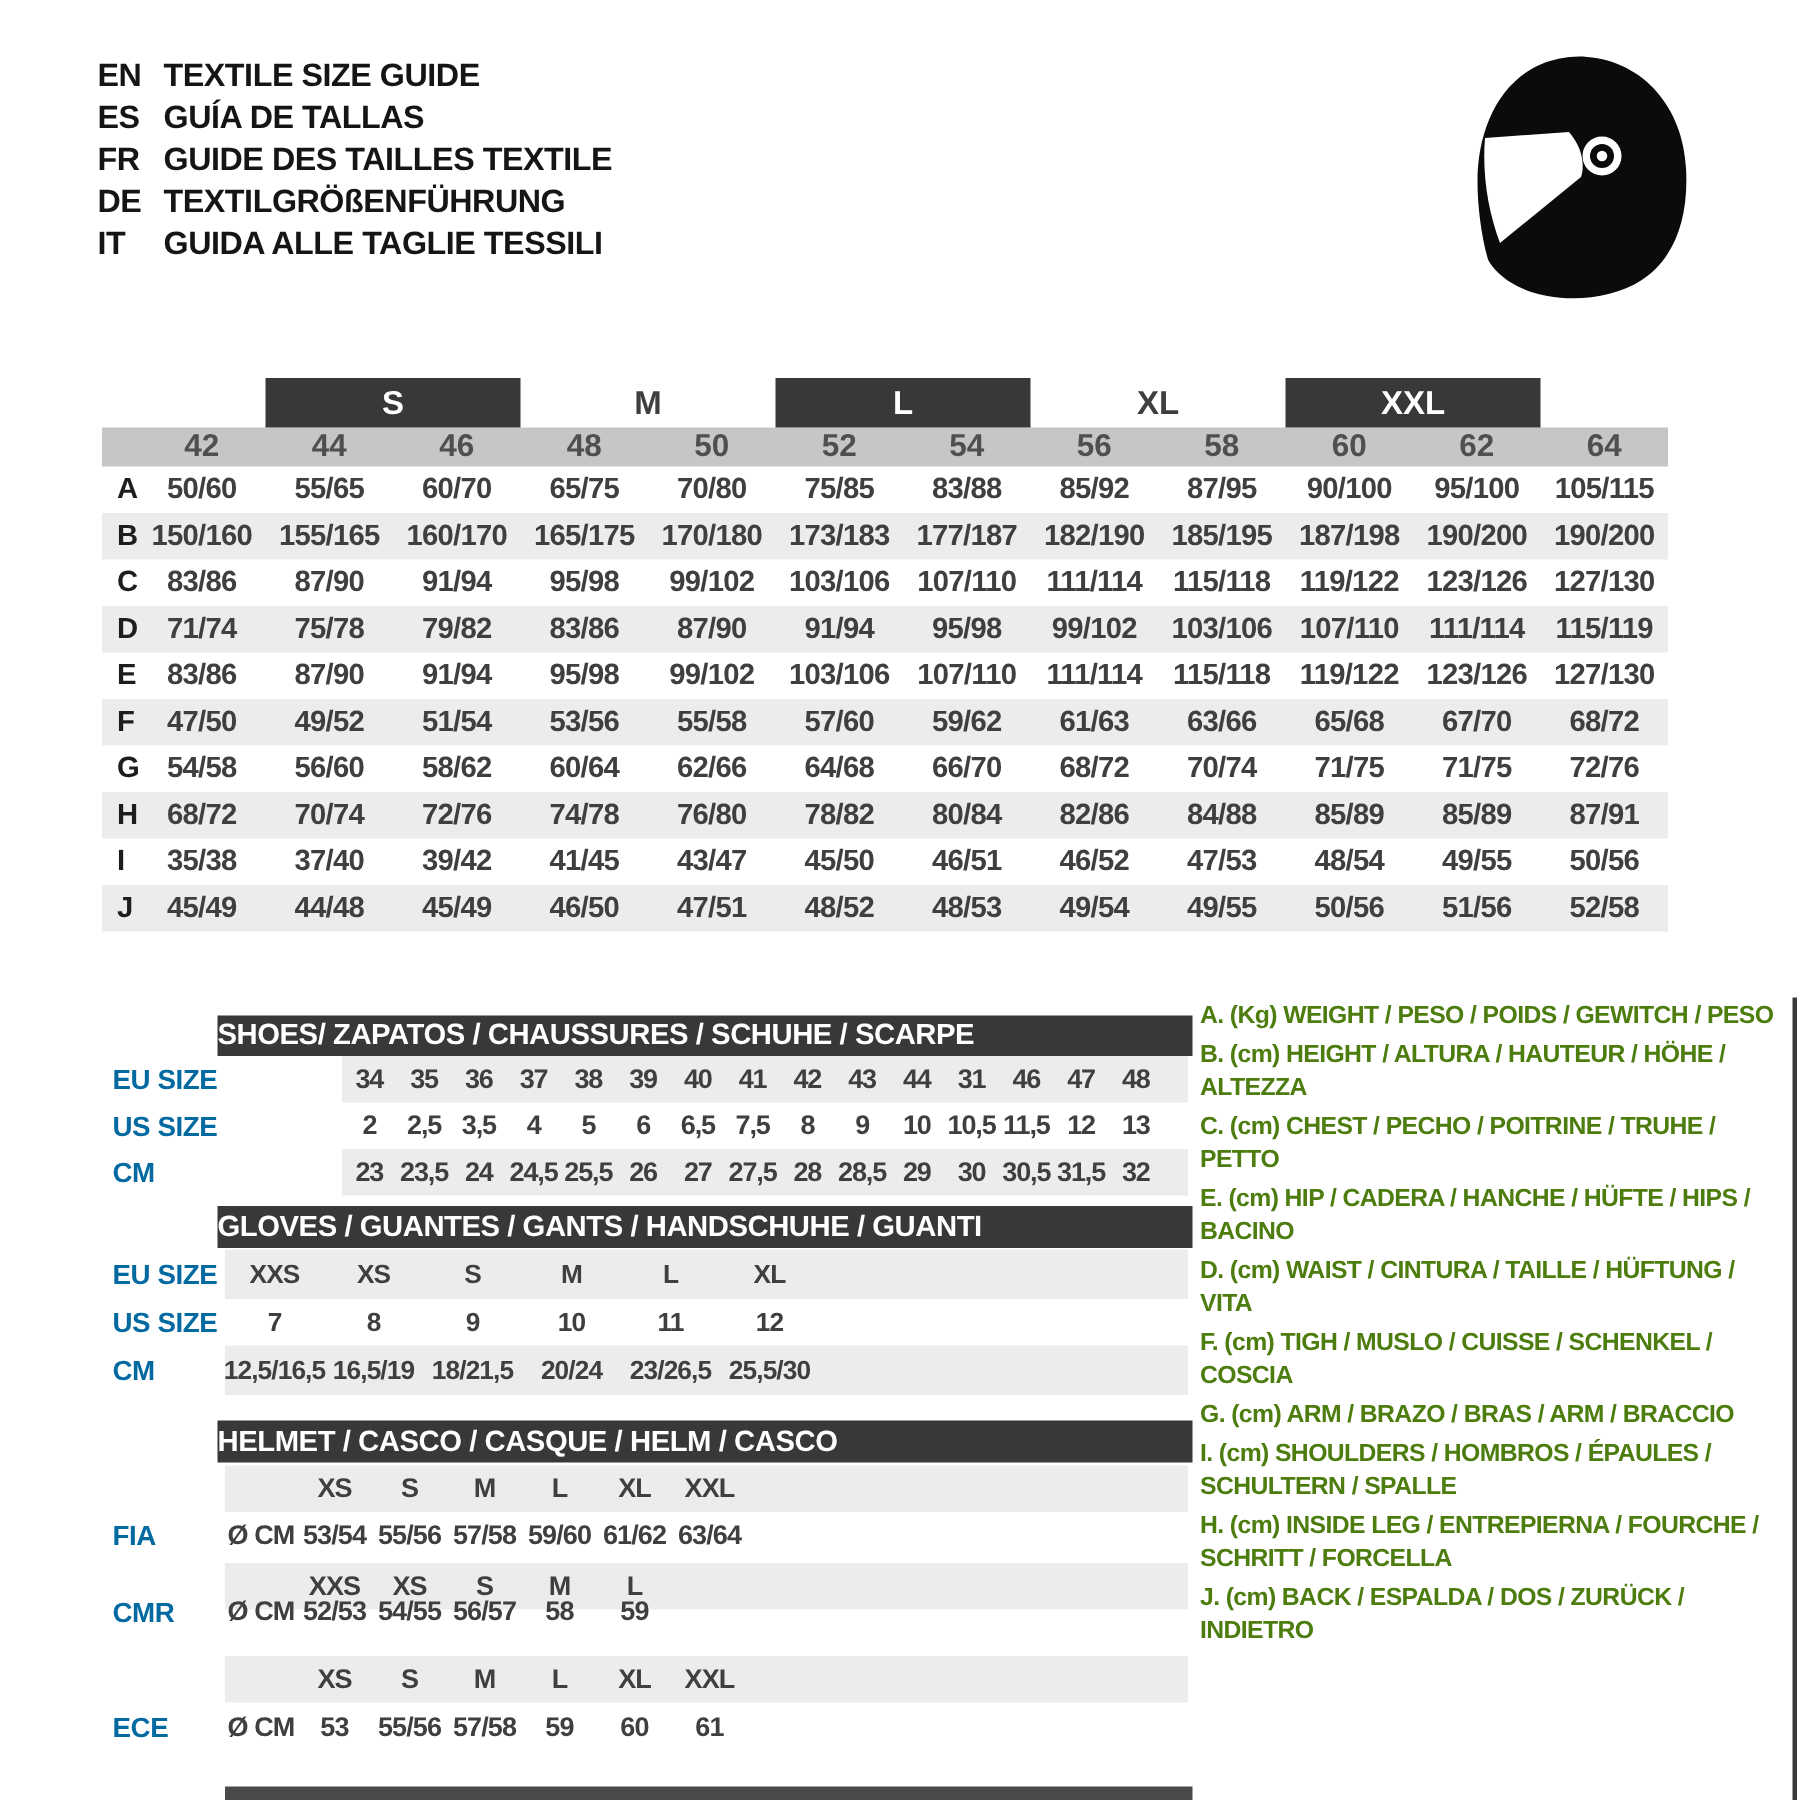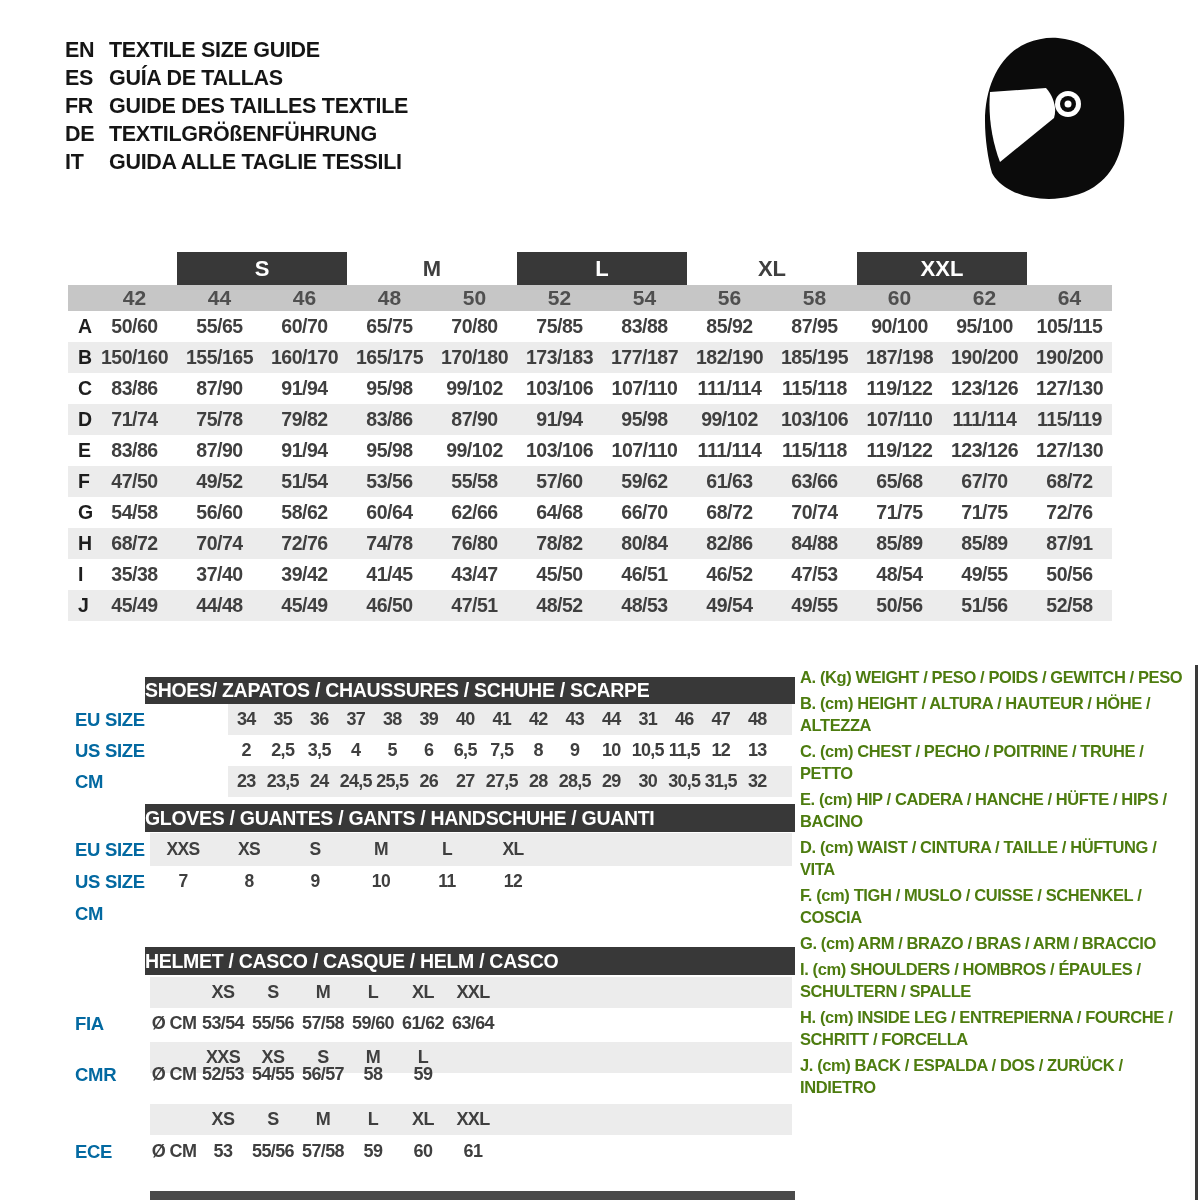--- a/index.html
+++ b/index.html
@@ -359,20 +359,28 @@
         <span class="cell">7</span>
         <span class="cell">8</span>
         <span class="cell">9</span>
         <span class="cell">10</span>
         <span class="cell">11</span>
         <span class="cell">12</span>
       </div>
   </div>
   <div class="brow gloves" id="gloves-cm">
     <span class="blabel">CM</span>
+    <div class="bgrid striped-row">
+        <span class="cell">12,5/16,5</span>
+        <span class="cell">16,5/19</span>
+        <span class="cell">18/21,5</span>
+        <span class="cell">20/24</span>
+        <span class="cell">23/26,5</span>
+        <span class="cell">25,5/30</span>
+      </div>
   </div>
 
   <div class="bar" id="helmet-bar">HELMET / CASCO / CASQUE / HELM / CASCO</div>
   <div class="brow helm" id="helm-s1">
     <div class="bgrid striped-row sizes">
         <span class="cell">XS</span>
         <span class="cell">S</span>
         <span class="cell">M</span>
         <span class="cell">L</span>
         <span class="cell">XL</span>

